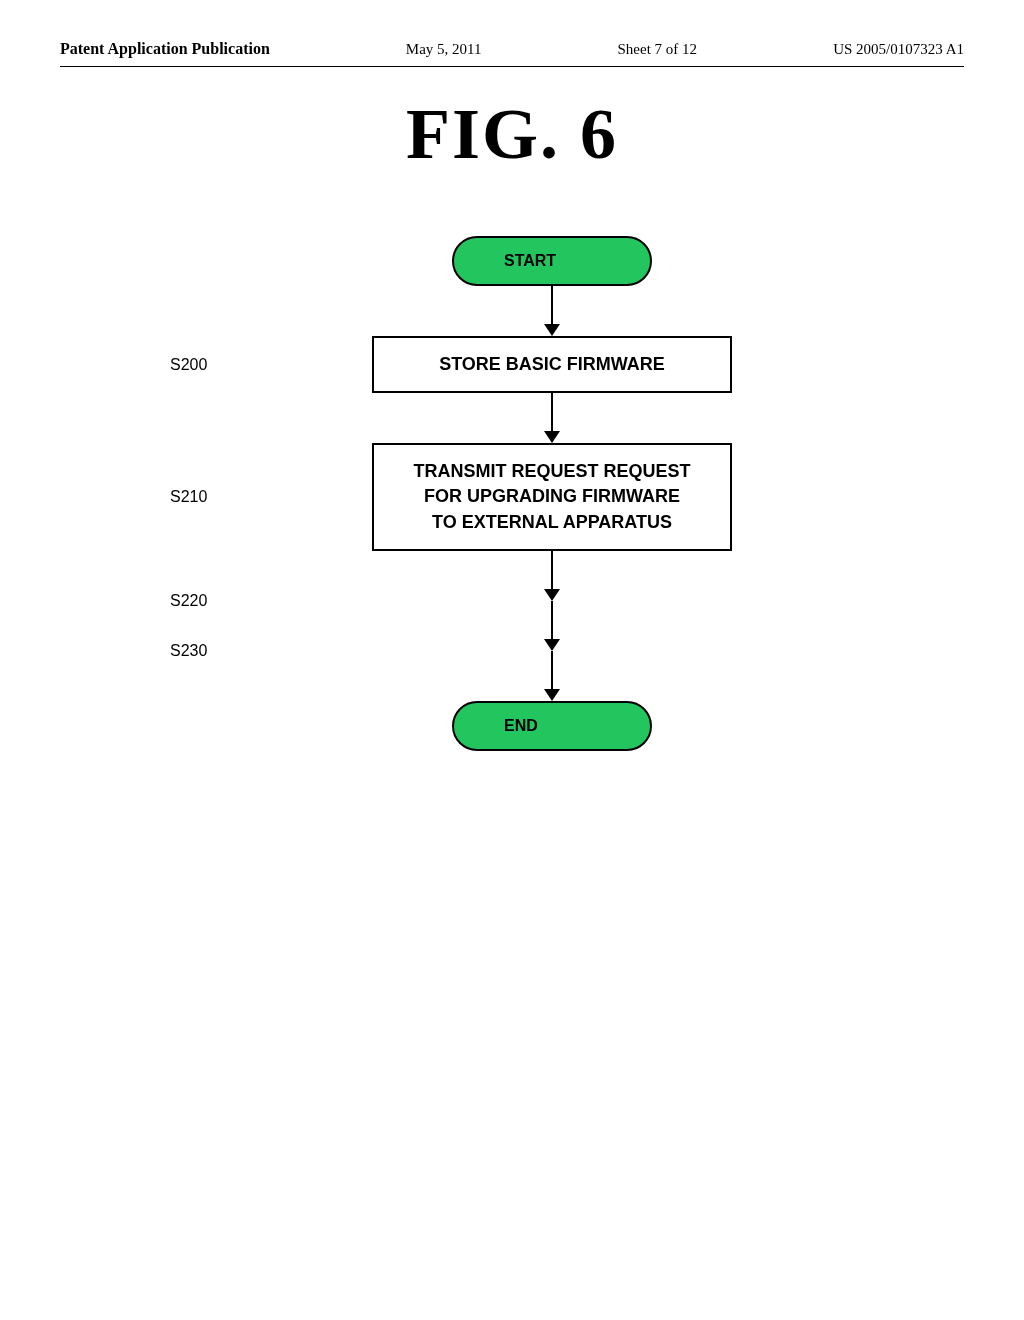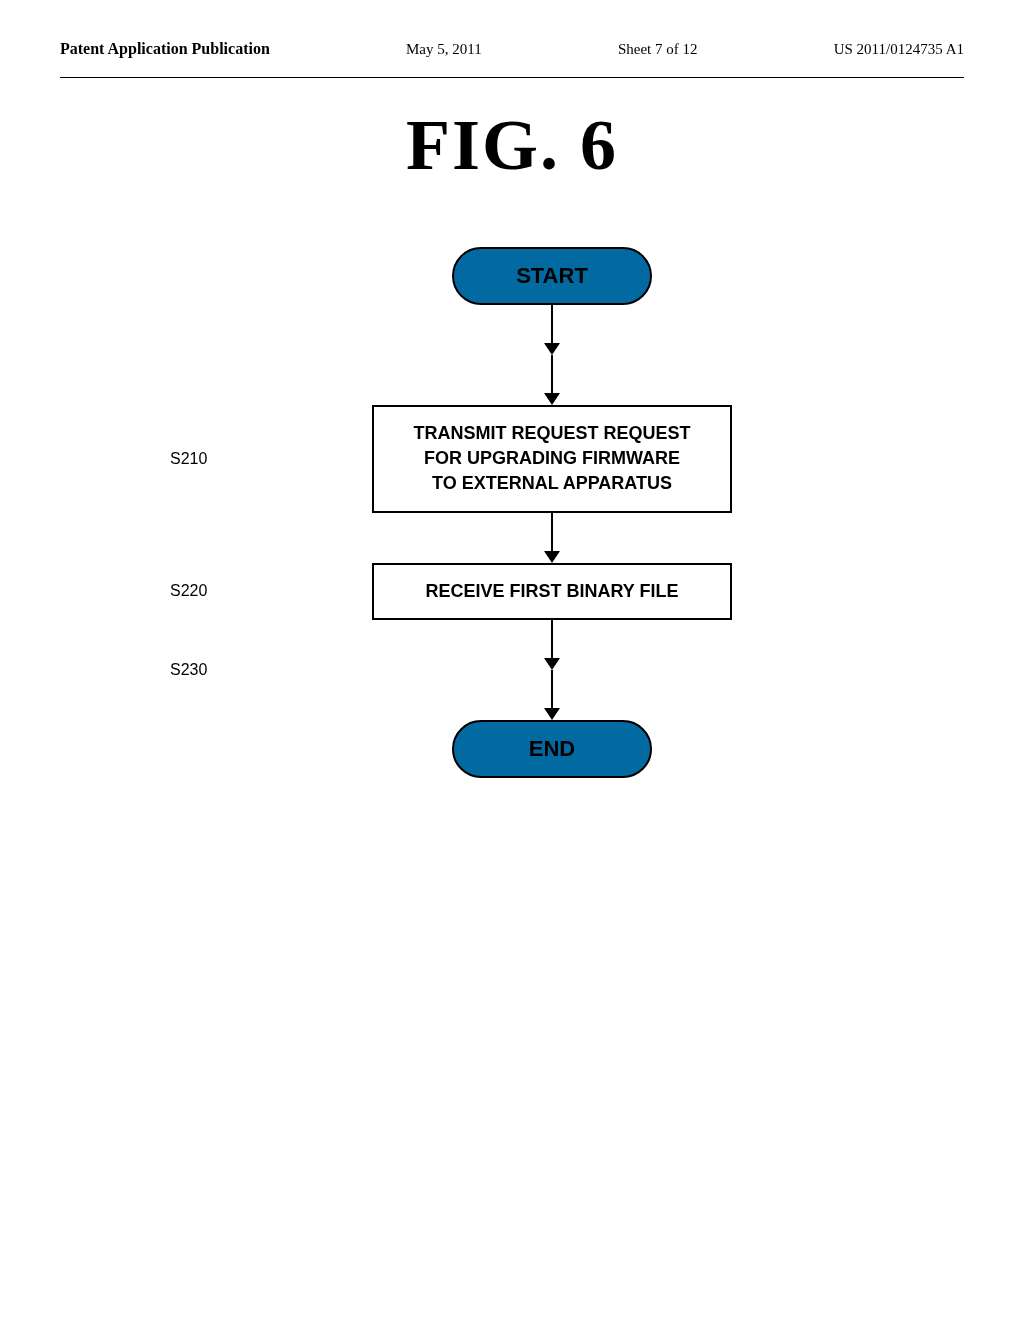--- a/index.html
+++ b/index.html
@@ -18,21 +18,21 @@
       padding: 40px 60px;
       position: relative;
     }
 
     
     .header {
       display: flex;
       justify-content: space-between;
       align-items: flex-end;
       border-bottom: 1px solid #000;
-      padding-bottom: 19px;
+      padding-bottom: 8px;
       margin-bottom: 26px;
     }
 
     .header-left {
       font-weight: bold;
       font-size: 16px;
     }
 
     .header-center {
       font-size: 15px;
@@ -76,25 +76,24 @@
       font-size: 16px;
       font-family: Arial, sans-serif;
       white-space: nowrap;
     }
 
     
     .box-rounded {
       border: 2px solid #000;
       border-radius: 30px;
       padding: 14px 50px;
-      font-size: 22px;
+      font-size: 16px;
       font-weight: bold;
       font-family: Arial, sans-serif;
-      text-align: center;
-      background: #0369a1;
+      background: #22c55e;
       min-width: 200px;
     }
 
     .box-rect {
       border: 2px solid #000;
       padding: 14px 30px;
       font-size: 18px;
       font-weight: bold;
       font-family: Arial, sans-serif;
       text-align: center;
@@ -136,38 +135,42 @@
   </style>
 </head>
 <body>
 
 <div class="page">
 
   <div class="header">
     <span class="header-left">Patent Application Publication</span>
     <span class="header-center">May 5, 2011</span>
     <span class="header-center">Sheet 7 of 12</span>
-    <span class="header-right">US 2011/0124735 A1</span>
+    <span class="header-right">US 2005/0107323 A1</span>
   </div>
 
   <div class="figure-title">FIG. 6</div>
 
   <div class="flowchart">
 
     <div class="step-row">
       <div class="box-rounded">START</div>
     </div>
 
     <div class="step-connector">
       <div class="arrow-container">
         <div class="line"></div>
         <div class="arrowhead"></div>
       </div>
     </div>
 
+    <div class="step-row">
+      <span class="step-label">S200</span>
+      <div class="box-rect">STORE BASIC FIRMWARE</div>
+    </div>
 
     <div class="step-connector">
       <div class="arrow-container">
         <div class="line"></div>
         <div class="arrowhead"></div>
       </div>
     </div>
 
     <div class="step-row">
       <span class="step-label">S210</span>
@@ -178,21 +181,20 @@
 
     <div class="step-connector">
       <div class="arrow-container">
         <div class="line"></div>
         <div class="arrowhead"></div>
       </div>
     </div>
 
     <div class="step-row">
       <span class="step-label">S220</span>
-      <div class="box-rect">RECEIVE FIRST BINARY FILE</div>
     </div>
 
     <div class="step-connector">
       <div class="arrow-container">
         <div class="line"></div>
         <div class="arrowhead"></div>
       </div>
     </div>
 
     <div class="step-row">

